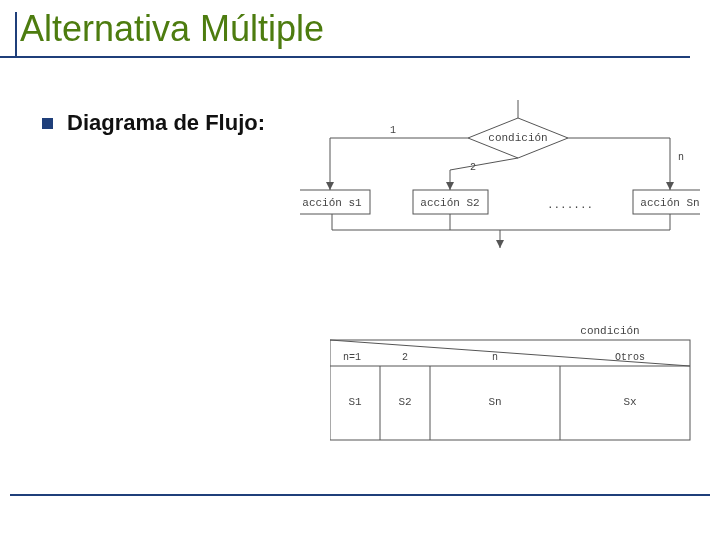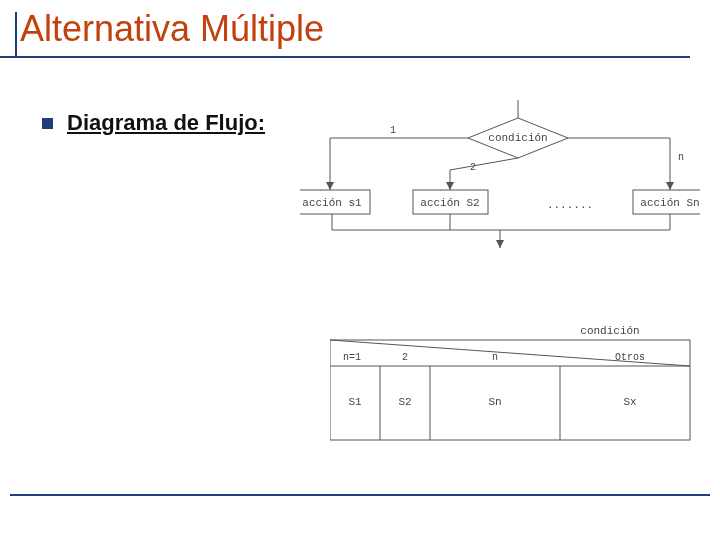--- a/index.html
+++ b/index.html
@@ -18,21 +18,21 @@
     box-sizing: border-box;
   }
   .title-wrap {
     position: absolute;
     left: 20px;
     top: 8px;
   }
   .title {
     font-size: 36px;
     font-weight: 400;
-    color: #c2410c;
+    color: #4d7c0f;
     margin: 0 0 6px 0;
   }
   .title-underline {
     position: absolute;
     left: 0;
     top: 56px;
     width: 690px;
     height: 2px;
     background: #1f3f7a;
   }
@@ -53,21 +53,20 @@
   .bullet-sq {
     width: 11px;
     height: 11px;
     background: #1f3f7a;
     flex: 0 0 auto;
   }
   .bullet-text {
     font-size: 22px;
     font-weight: 700;
     color: #111;
-    text-decoration: underline;
   }
   .bottom-rule {
     position: absolute;
     left: 10px;
     top: 494px;
     width: 700px;
     height: 2px;
     background: #1f3f7a;
   }
   svg { position: absolute; }

